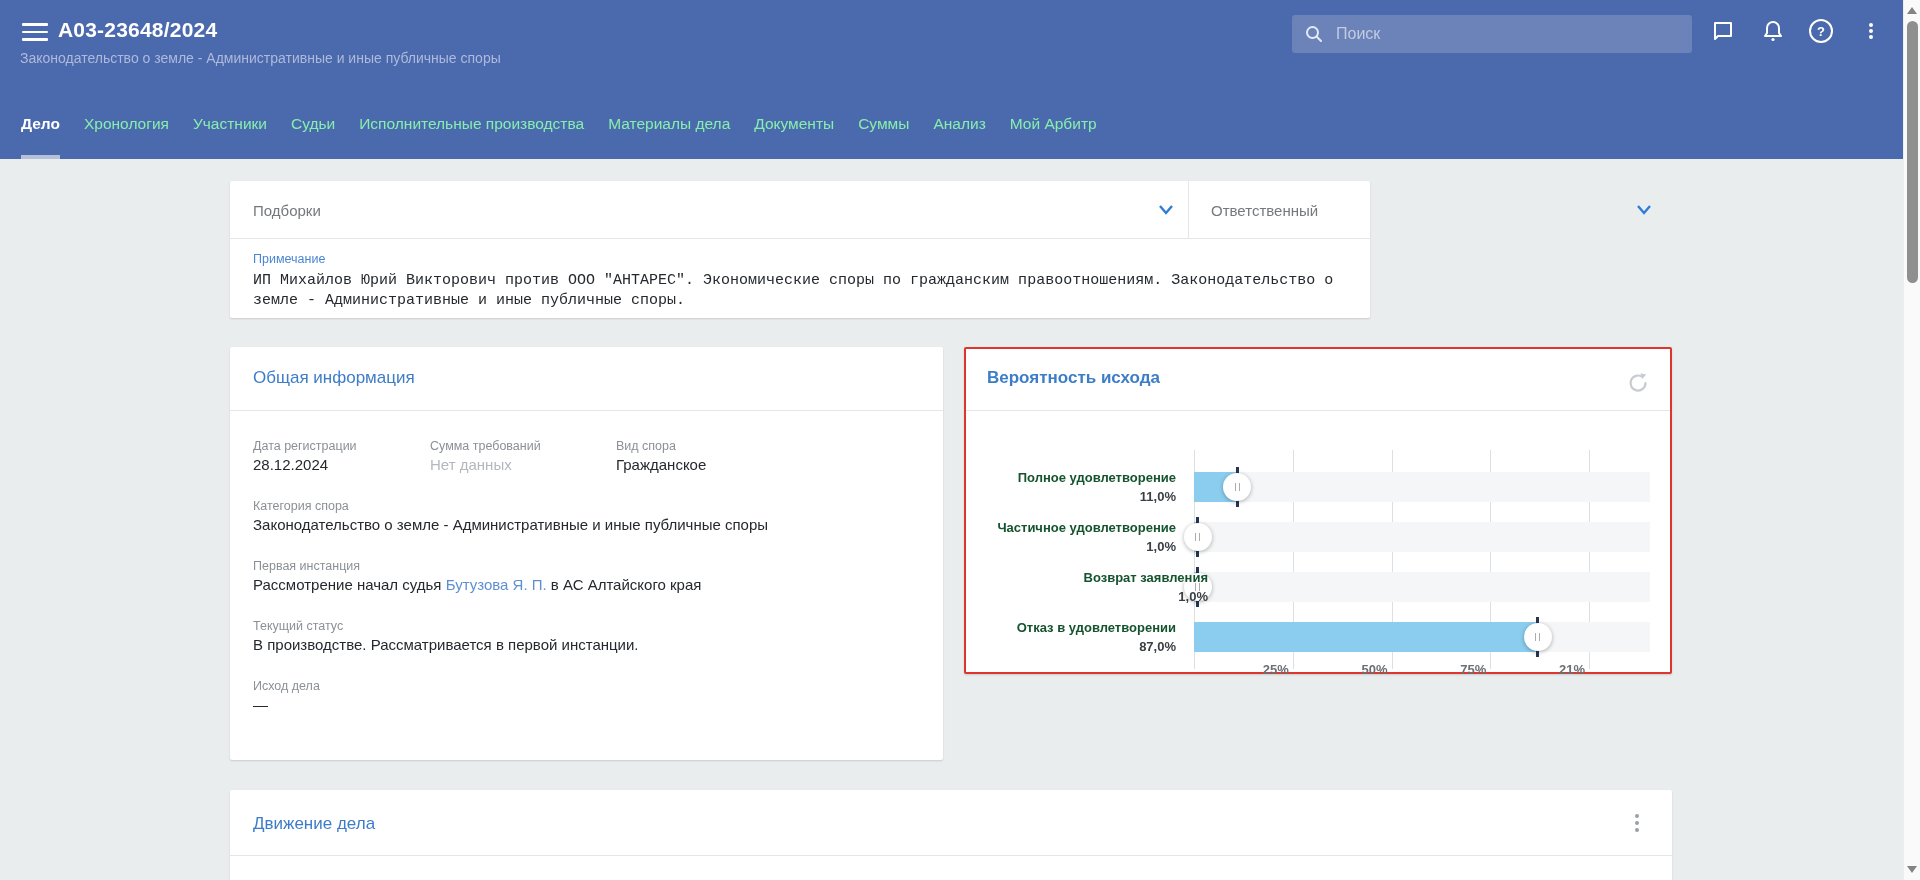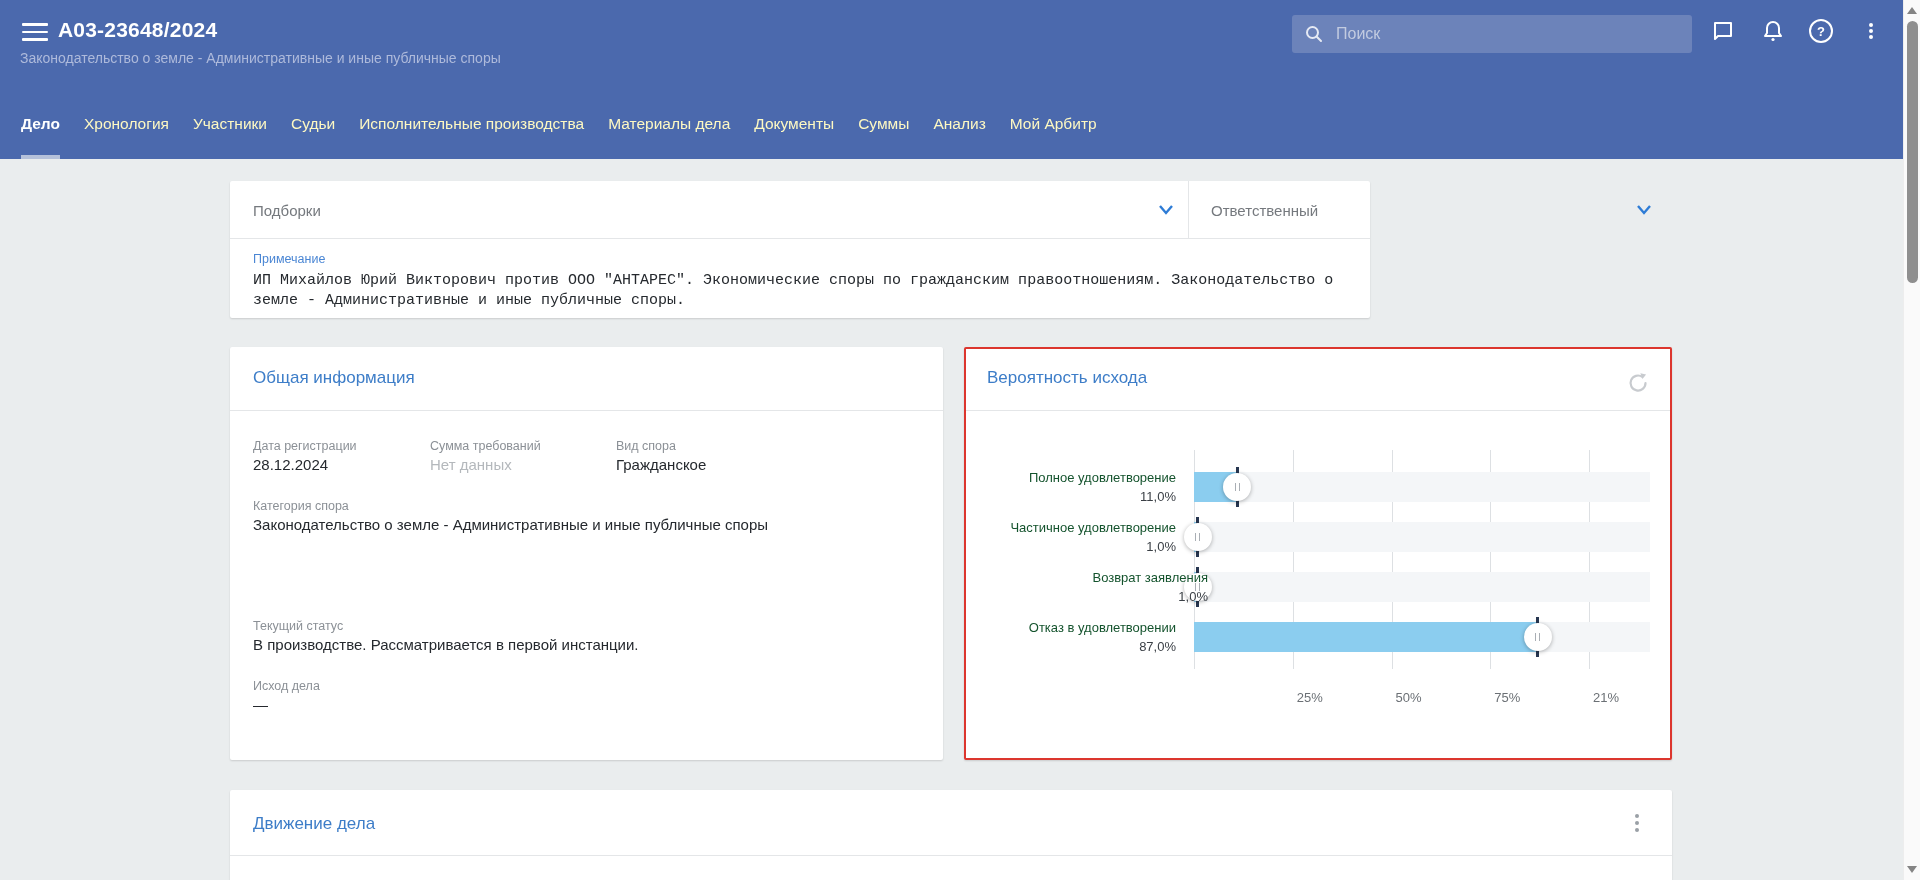--- a/index.html
+++ b/index.html
@@ -44,21 +44,21 @@
     position:absolute; top:14px; width:34px; height:34px;
     display:flex; align-items:center; justify-content:center; cursor:pointer;
   }
   
   .tabs {
     position:absolute; left:21px; top:88px; height:71px;
     display:flex; gap:24px; align-items:stretch;
   }
   .tab {
     position:relative; display:flex; align-items:center;
-    font-size:15.5px; color:#fef9c3; cursor:pointer; white-space:nowrap;
+    font-size:15.5px; color:#86efac; cursor:pointer; white-space:nowrap;
   }
   .tab.active { color:#ffffff; font-weight:700; }
   .tab.active::after {
     content:""; position:absolute; left:0; right:0; bottom:0; height:4px;
     background:#b5c1da;
   }
   
   .container { position:absolute; left:230px; top:0; width:1442px; }
   .card {
     position:absolute; background:#ffffff; border-radius:2px;
@@ -84,22 +84,23 @@
   .info-card .card-title { position:absolute; left:23px; top:21px; }
   .info-card .divider { top:63px; }
   .field { position:absolute; }
   .field .flabel { font-size:12.5px; color:#8b9096; }
   .field .fvalue { font-size:15px; color:#25292e; margin-top:3px; }
   .field .fvalue.muted { color:#b4b8bc; }
   .judge-link { color:#5f8fd0; cursor:pointer; }
 
   
   .prob-card {
-    left:734px; top:347px; width:708px; height:413px;
+    left:734px; top:347px; width:708px; height:327px;
     border:2px solid #dc362e;
+    font-weight:bold;
   }
   .prob-card .card-title { position:absolute; left:21px; top:19px; }
   .prob-card .divider { top:61px; }
   .refresh-btn { position:absolute; right:18px; top:20px; width:28px; height:28px; cursor:pointer; }
 
   
   .chart { position:absolute; left:0; top:0; width:704px; height:409px; }
   .gridline { position:absolute; top:101px; width:1px; height:219px; background:#dde0e3; }
   .chart-row-track { position:absolute; height:30px; background:#f4f6f8; }
   .chart-bar { position:absolute; height:30px; background:#8bcdef; }
@@ -109,21 +110,21 @@
     background:#ffffff; box-shadow:0 1px 4px rgba(0,0,0,.3);
     display:flex; align-items:center; justify-content:center; cursor:grab;
   }
   .chart-handle i {
     display:block; width:5px; height:8px;
     border-left:1.6px solid #a9aeb4; border-right:1.6px solid #a9aeb4;
   }
   .chart-label { position:absolute; width:210px; text-align:right; line-height:19px; }
   .chart-label .cname { font-size:13px; color:#14532d; }
   .chart-label .cval  { font-size:13px; color:#3a3f45; }
-  .axis-label { position:absolute; top:341px; width:60px; text-align:right; font-size:13px; color:#6b7075; }
+  .axis-label { position:absolute; top:313px; width:60px; text-align:left; font-size:13px; color:#6b7075; }
 
   
   .movement-card { left:0; top:790px; width:1442px; height:95px; }
   .movement-card .card-title { position:absolute; left:23px; top:24px; }
   .movement-card .divider { top:65px; }
   .kebab { position:absolute; right:22px; top:20px; width:26px; height:26px;
     display:flex; flex-direction:column; align-items:center; justify-content:center; gap:3px; cursor:pointer; }
   .kebab i { width:4px; height:4px; border-radius:50%; background:#9aa0a6; }
 
   
@@ -234,20 +235,26 @@
     <div class="field" style="left:386px; top:92px;">
       <div class="flabel">Вид спора</div>
       <div class="fvalue">Гражданское</div>
     </div>
 
     <div class="field" style="left:23px; top:152px;">
       <div class="flabel">Категория спора</div>
       <div class="fvalue">Законодательство о земле - Административные и иные публичные споры</div>
     </div>
 
+    <div class="field" style="left:23px; top:212px;">
+      <div class="flabel">Первая инстанция</div>
+      <div class="fvalue">
+        <span>Рассмотрение начал судья </span><span class="judge-link">Бутузова Я. П.</span><span> в АС Алтайского края</span>
+      </div>
+    </div>
 
     <div class="field" style="left:23px; top:272px;">
       <div class="flabel">Текущий статус</div>
       <div class="fvalue">В производстве. Рассматривается в первой инстанции.</div>
     </div>
 
     <div class="field" style="left:23px; top:332px;">
       <div class="flabel">Исход дела</div>
       <div class="fvalue">—</div>
     </div>

